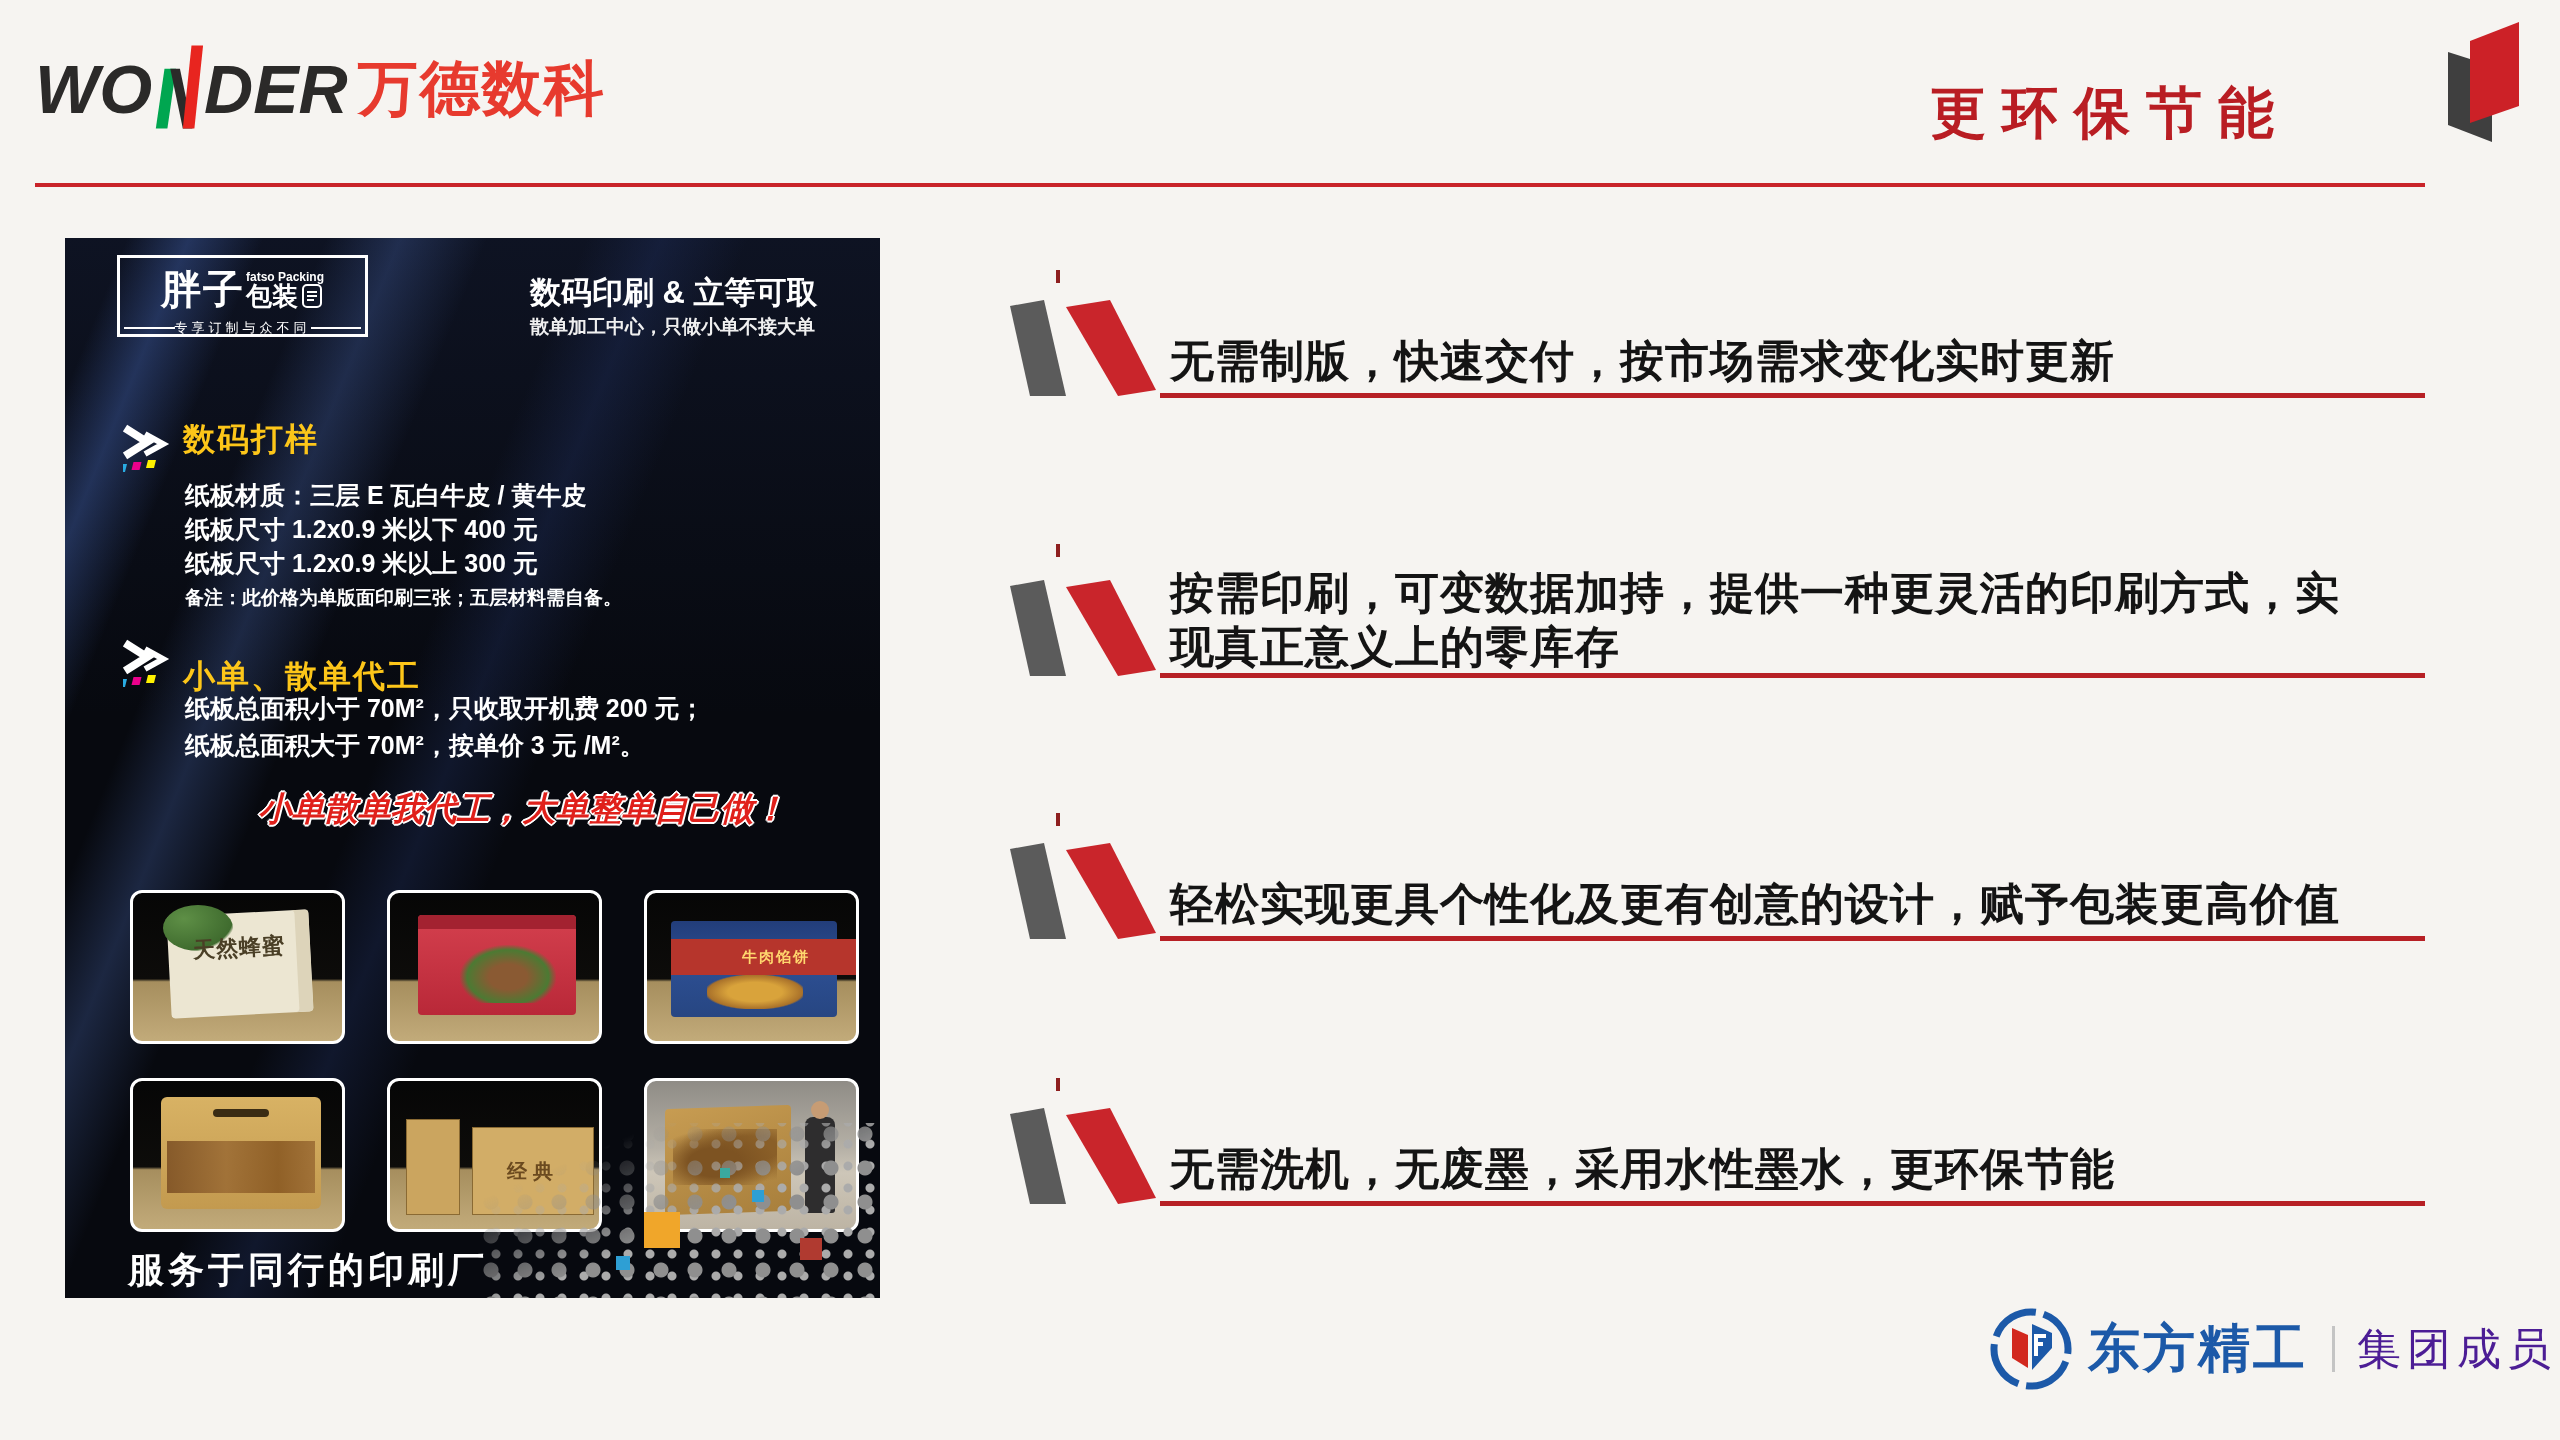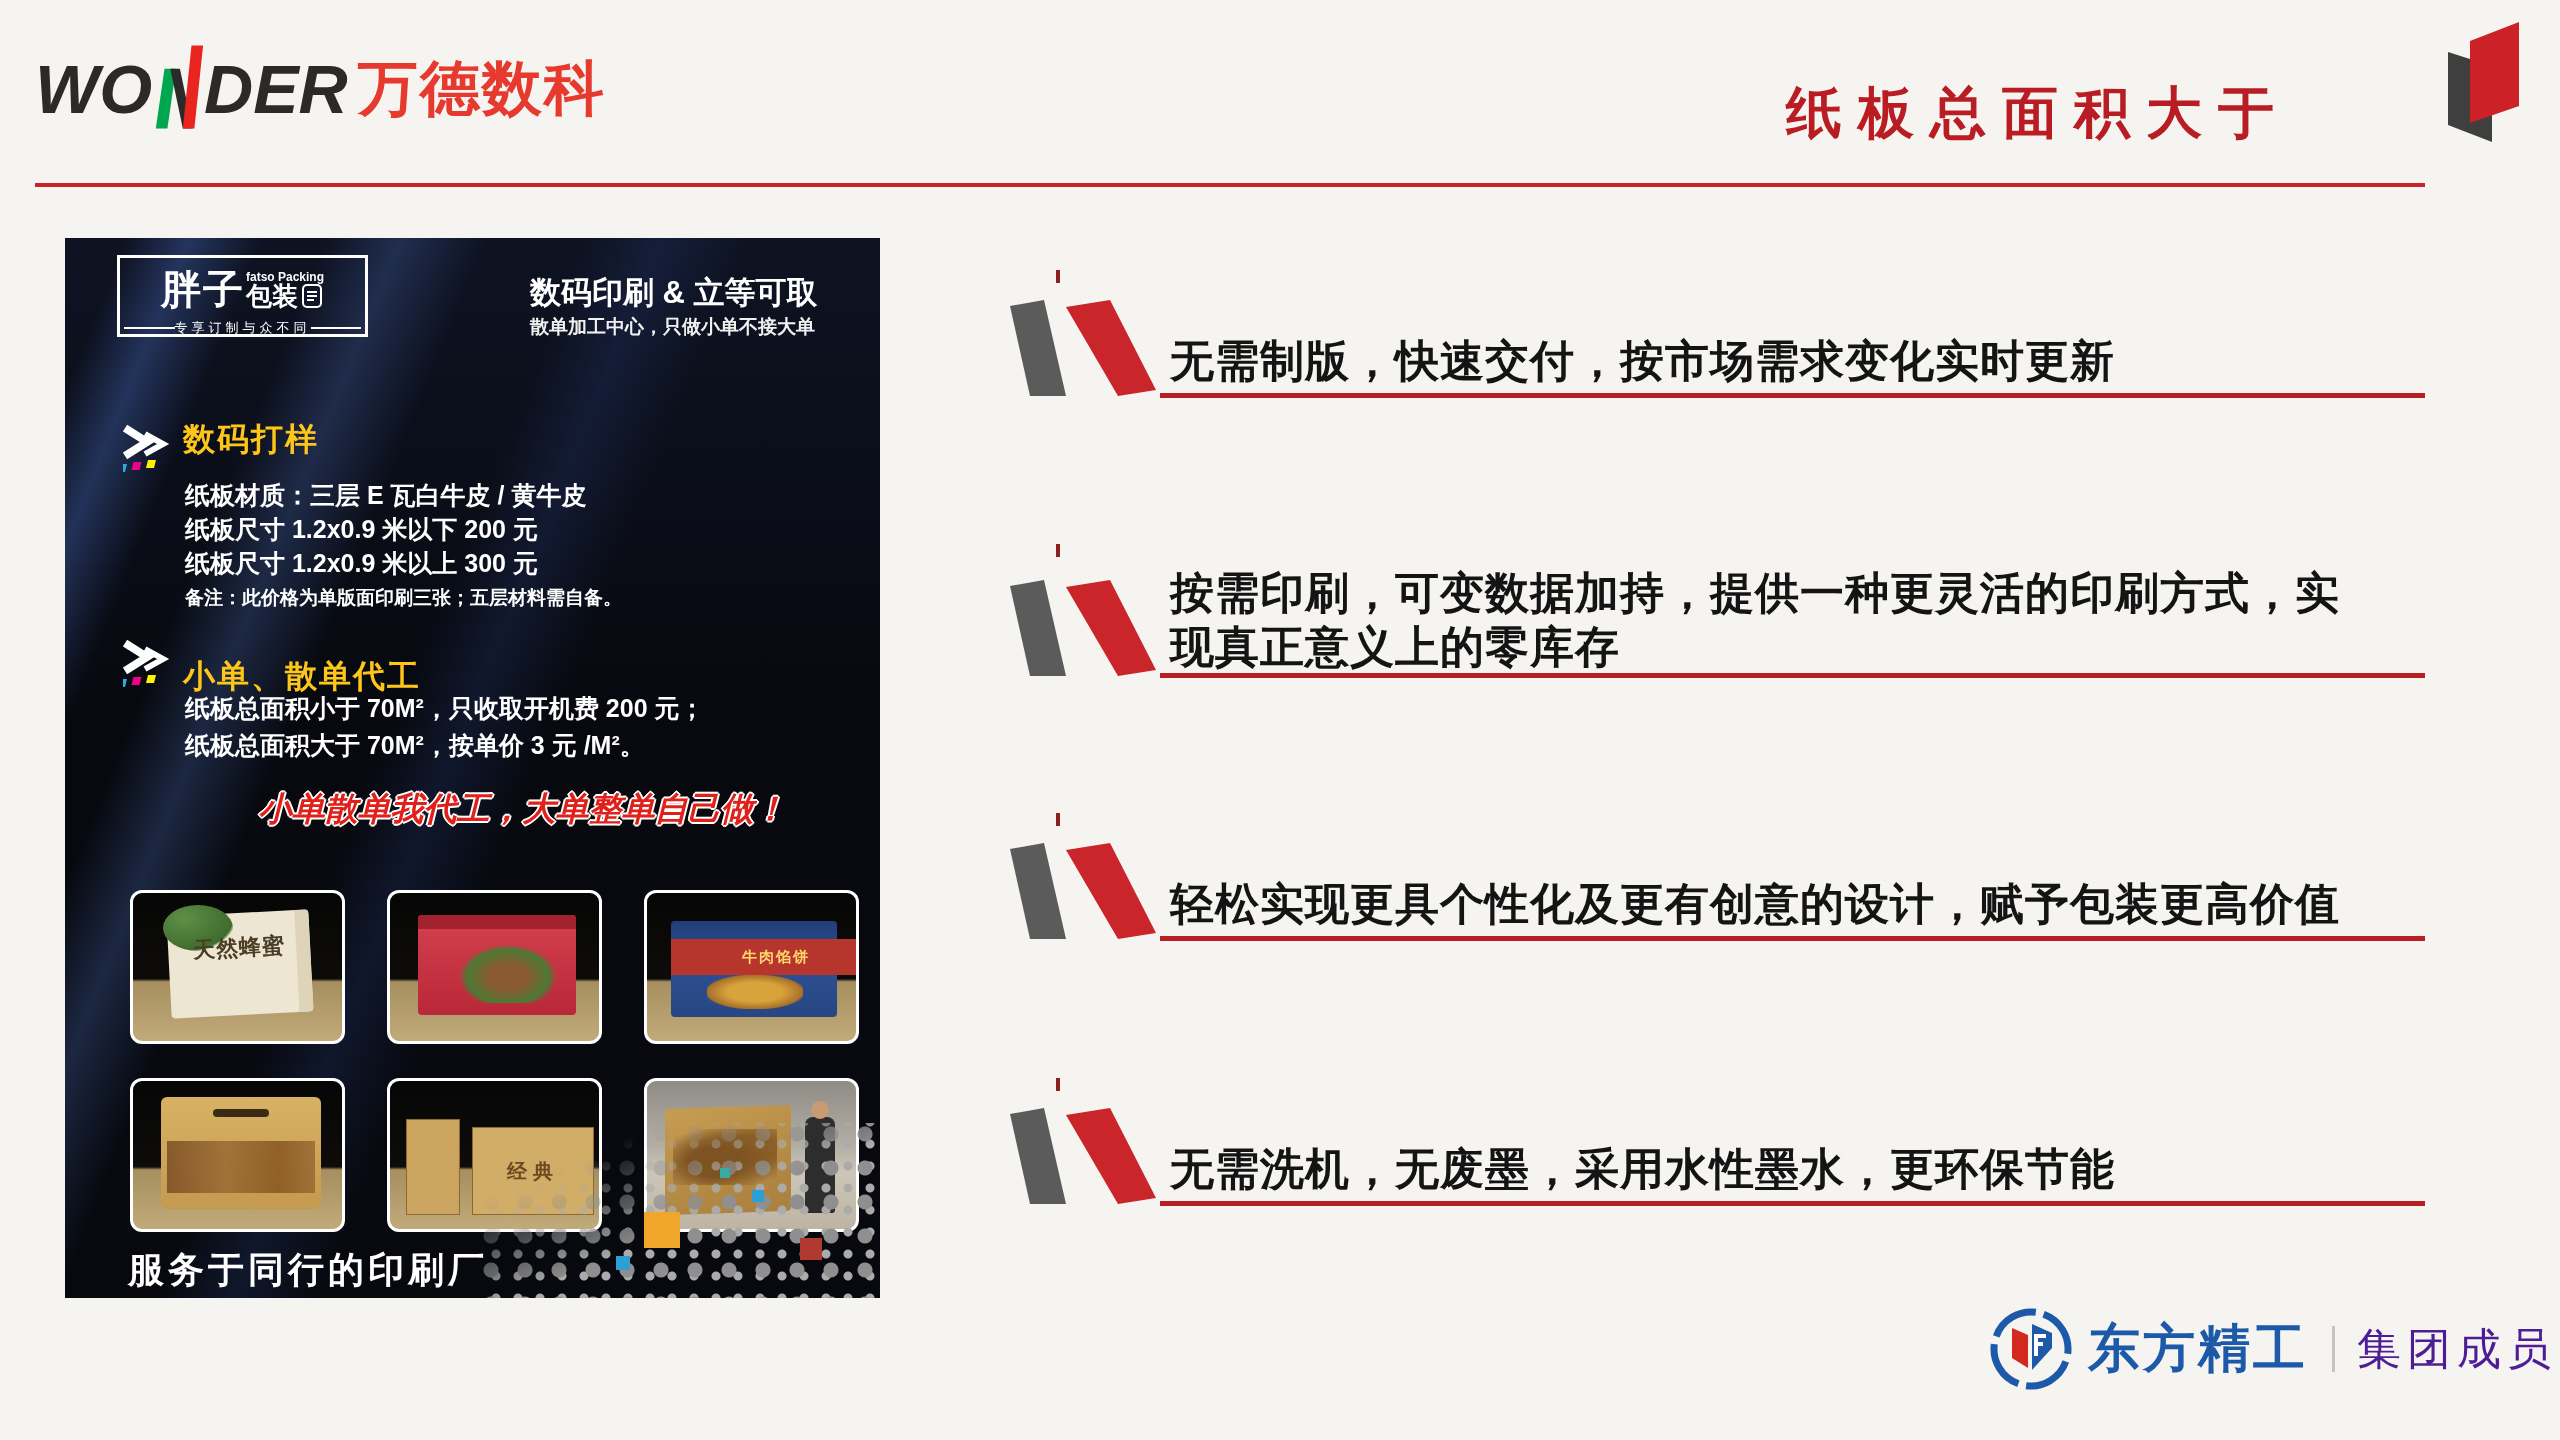--- a/index.html
+++ b/index.html
@@ -112,21 +112,21 @@
     <span class="logo-en">WO</span>
     <svg class="logo-n" viewBox="0 0 56 86">
       <polygon points="14,24 26,24 17,86 5,86" fill="#00a650"></polygon>
       <polygon points="20,24 30,24 43,86 33,86" fill="#2b2a29"></polygon>
       <polygon points="42,0 54,0 45,86 33,86" fill="#e8251f"></polygon>
     </svg>
     <span class="logo-en">DER</span>
     <span class="logo-cn">万德数科</span>
   </div>
 
-  <div class="slide-title">纸板总面积大于</div>
+  <div class="slide-title">更环保节能</div>
 
   <svg class="corner-icon" viewBox="0 0 90 135">
     <polygon points="8,37 52,51 52,127 8,110" fill="#3f3f3f"></polygon>
     <polygon points="30,26 79,7 79,91 30,108" fill="#cc2127"></polygon>
   </svg>
 
   <div class="header-line"></div>
 
   <div class="poster">
 
@@ -158,21 +158,21 @@
     <svg class="sec-icon" style="left:58px;top:186px;" viewBox="0 0 52 50">
       <path d="M2 4 L24 18 L2 32" fill="none" stroke="#fff" stroke-width="8"></path>
       <path d="M22 10 L40 20 L22 30" fill="none" stroke="#fff" stroke-width="6"></path>
       <rect x="6" y="40" width="8" height="8" fill="#29abe2" transform="skewX(-14)"></rect>
       <rect x="20" y="38" width="8" height="8" fill="#ec008c" transform="skewX(-14)"></rect>
       <rect x="34" y="36" width="8" height="8" fill="#fff200" transform="skewX(-14)"></rect>
     </svg>
     <div class="sec-title" style="top:180px;">数码打样</div>
     <div class="sec-lines" style="top:240px;">
       <div>纸板材质：三层 E 瓦白牛皮 / 黄牛皮</div>
-      <div>纸板尺寸 1.2x0.9 米以下 200 元</div>
+      <div>纸板尺寸 1.2x0.9 米以下 400 元</div>
       <div>纸板尺寸 1.2x0.9 米以上 300 元</div>
     </div>
     <div class="sec-note" style="top:347px;">备注：此价格为单版面印刷三张；五层材料需自备。</div>
 
     <svg class="sec-icon" style="left:58px;top:401px;" viewBox="0 0 52 50">
       <path d="M2 4 L24 18 L2 32" fill="none" stroke="#fff" stroke-width="8"></path>
       <path d="M22 10 L40 20 L22 30" fill="none" stroke="#fff" stroke-width="6"></path>
       <rect x="6" y="40" width="8" height="8" fill="#29abe2" transform="skewX(-14)"></rect>
       <rect x="20" y="38" width="8" height="8" fill="#ec008c" transform="skewX(-14)"></rect>
       <rect x="34" y="36" width="8" height="8" fill="#fff200" transform="skewX(-14)"></rect>

